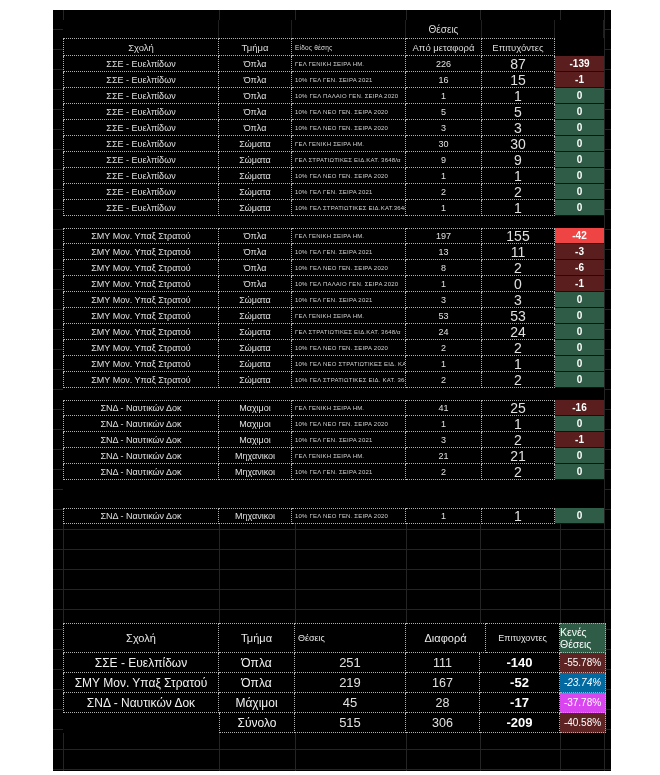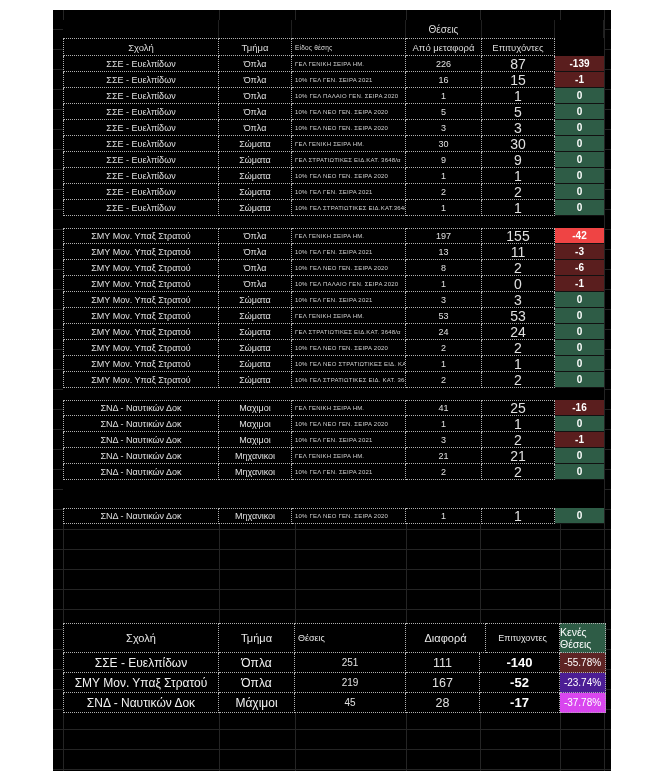--- a/index.html
+++ b/index.html
@@ -24,21 +24,21 @@
   .d-c6{width:49px;font-size:10px;font-weight:bold;color:#fff;border-bottom:1px solid #111;}
   .drow .cell{height:16px;}
   .hrow .cell{height:18px;}
   .trow .cell{height:18px;font-size:10px;color:#d9d9d9;border-right:1px solid #202020;}
   .hrow .d-c1,.hrow .d-c2,.hrow .d-c4,.hrow .d-c5{font-size:9.5px;color:#dcdcdc;}
   .hrow .d-c3{font-size:6.5px;color:#dcdcdc;}
   .gap12{height:12px;} .gap28{height:28px;}
   
   .s-c1{width:156px;font-size:12px;color:#f2f2f2;}
   .s-c2{width:76px;font-size:12px;color:#f2f2f2;}
-  .s-c3{width:111px;font-size:10px;}
+  .s-c3{width:111px;font-size:13px;}
   .s-c4{width:74px;font-size:12.5px;}
   .s-c5{width:80px;font-size:13px;font-weight:bold;color:#fff;}
   .s-c6{width:46px;font-size:10px;color:#fff;}
   .shrow .cell{height:30px;}
   .srow .cell{height:20px;}
   .shrow .s-c1,.shrow .s-c2,.shrow .s-c5{font-size:11px;font-weight:normal;color:#e8e8e8;}
   .shrow .s-c3{font-size:9px;justify-content:flex-start;padding-left:3px;color:#e8e8e8;}
   .shrow .s-c4{font-size:9px;color:#e8e8e8;}
   .shrow .s-c6{font-size:10.5px;line-height:1.15;white-space:normal;}
   .noborder{border:none !important;}
@@ -307,25 +307,33 @@
           <div class="cell s-c4 bb br">111</div>
           <div class="cell s-c5 bb br">-140</div>
           <div class="cell s-c6 bb br" style="background-color: rgb(94, 36, 36);">-55.78%</div>
         </div>
         <div class="row srow">
           <div class="cell s-c1 bb br bl">ΣΜΥ Μον. Υπαξ Στρατού</div>
           <div class="cell s-c2 bb br">Όπλα</div>
           <div class="cell s-c3 bb br">219</div>
           <div class="cell s-c4 bb br">167</div>
           <div class="cell s-c5 bb br">-52</div>
-          <div class="cell s-c6 bb br" style="background-color: #4c1d95;">-23.74%</div>
+          <div class="cell s-c6 bb br" style="background-color: #0369a1; font-style: italic;">-23.74%</div>
         </div>
         <div class="row srow">
           <div class="cell s-c1 bb br bl">ΣΝΔ - Ναυτικών Δοκ</div>
           <div class="cell s-c2 bb br">Μάχιμοι</div>
           <div class="cell s-c3 bb br">45</div>
           <div class="cell s-c4 bb br">28</div>
           <div class="cell s-c5 bb br">-17</div>
           <div class="cell s-c6 bb br" style="background-color: #d946ef;">-37.78%</div>
         </div>
+        <div class="row srow">
+          <div class="cell s-c1 noborder"></div>
+          <div class="cell s-c2 bb br bl">Σύνολο</div>
+          <div class="cell s-c3 bb br">515</div>
+          <div class="cell s-c4 bb br">306</div>
+          <div class="cell s-c5 bb br">-209</div>
+          <div class="cell s-c6 bb br" style="background-color: rgb(94, 36, 36);">-40.58%</div>
+        </div>
       </div>
   </div>
 </div>
 
 </body></html>

